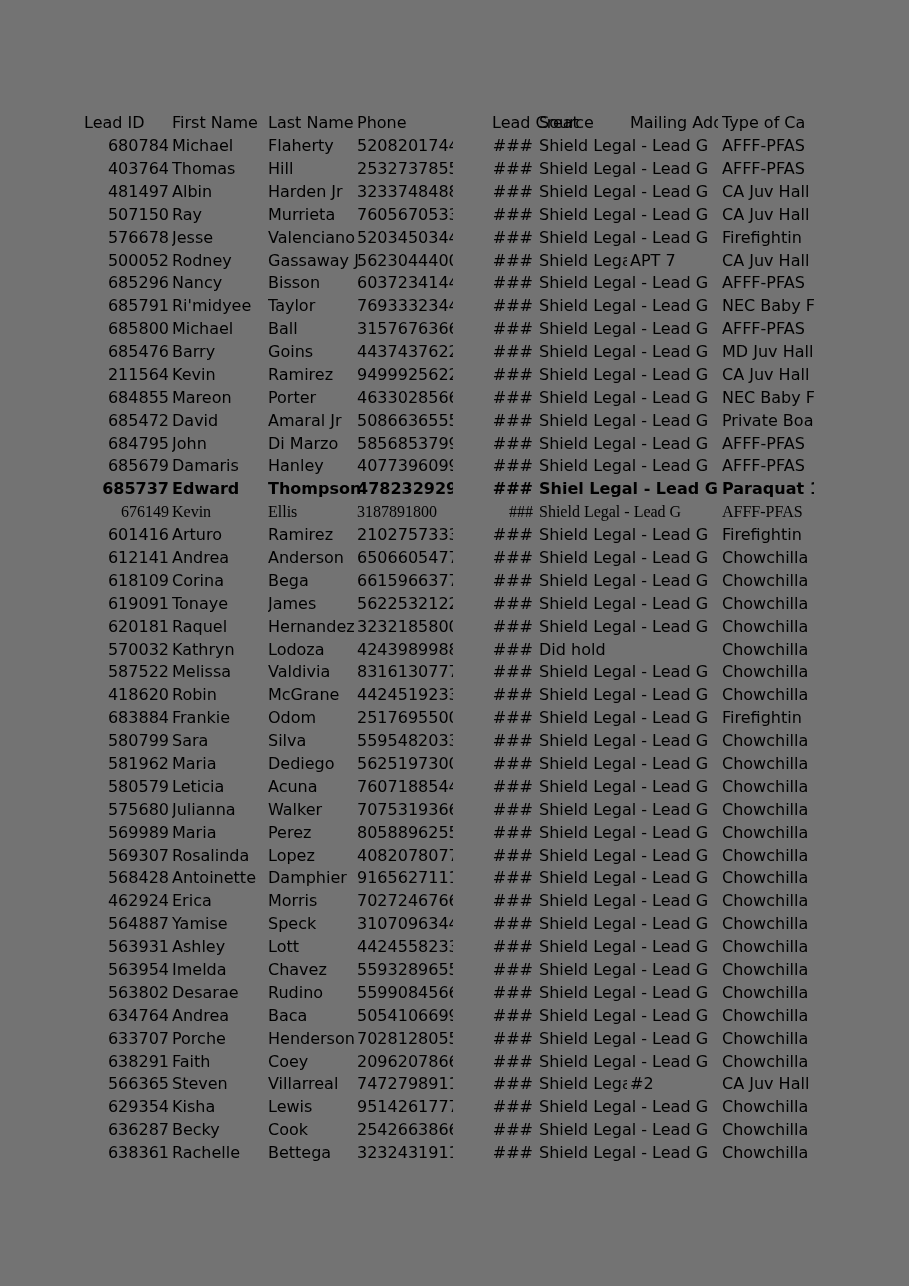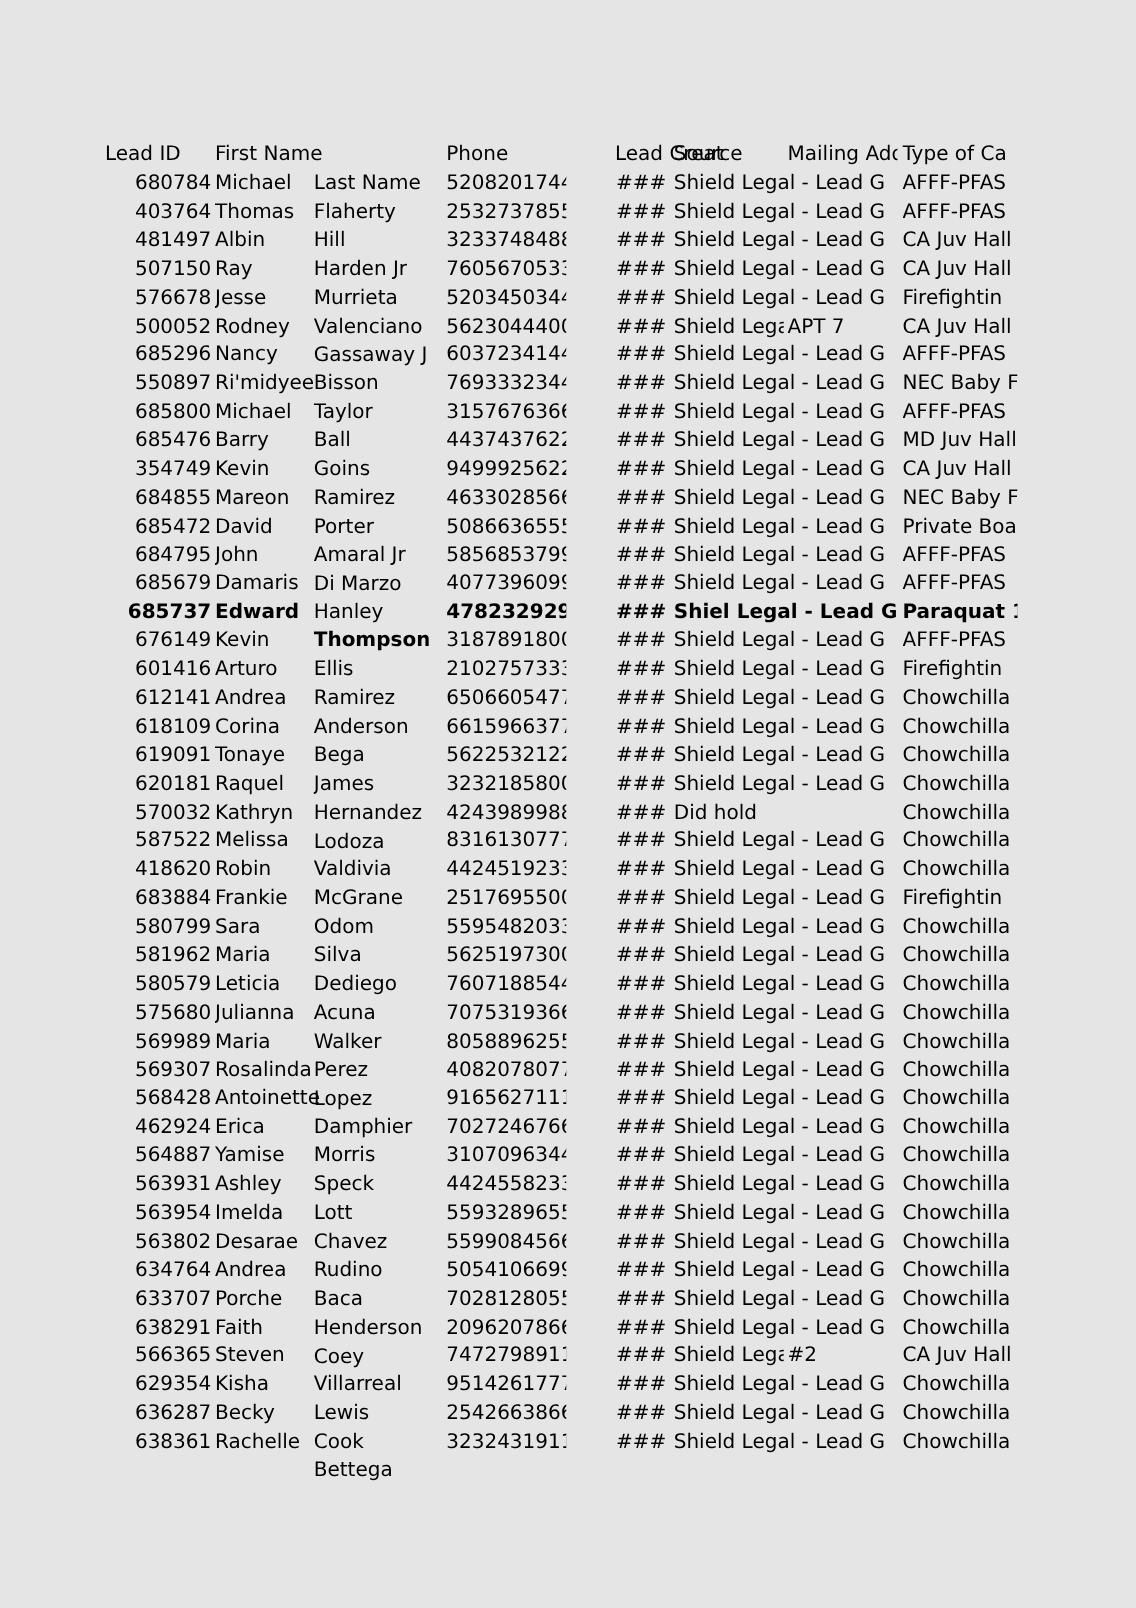--- a/index.html
+++ b/index.html
@@ -4,34 +4,34 @@
 <style>
   html,body{margin:0;padding:0;}
   body{
     width:909px;height:1286px;
     background:#ffffff;
     font-family:"DejaVu Sans","Liberation Sans",sans-serif;
     color:#000000;
     position:relative;
     overflow:hidden;
   }
-  .page{position:absolute;left:0;top:0;width:909px;height:1286px;background:#e5e5e5;}
+  .page{position:absolute;left:0;top:0;width:909px;height:1286px;background:#737373;}
   .sheet{position:absolute;left:84px;top:0;width:740px;height:1286px;}
   .row{
     position:absolute;left:0;height:23px;width:740px;
     font-size:16px;line-height:23px;white-space:nowrap;
   }
   .cell{
     position:absolute;top:0;height:23px;
     overflow:hidden;white-space:nowrap;
   }
   
   .c-id      {left:0;   width:85px; text-align:right;}
   .c-first   {left:88px; width:91px;}
-  .c-last    {left:167px;width:92px;margin-top:23px;}
+  .c-last    {left:184px;width:92px;}
   .c-phone   {left:273px;width:96px;}
   .c-created {left:364px;width:85px; text-align:right;}
   .c-source  {left:455px;width:88px;}
   .c-source.wide{width:179px;}
   .c-mailing {left:546px;width:88px;}
   .c-type    {left:638px;width:92px;}
   .header .c-id{text-align:left;}
   .header .c-created{text-align:left;width:90px;margin-left:44px;}
 </style>
 </head>
@@ -116,21 +116,21 @@
         <div class="cell c-id">685296</div>
         <div class="cell c-first">Nancy</div>
         <div class="cell c-last">Bisson</div>
         <div class="cell c-phone">6037234144</div>
         <div class="cell c-created">###</div>
         <div class="cell c-source wide">Shield Legal - Lead G</div>
         <div class="cell c-mailing"></div>
         <div class="cell c-type">AFFF-PFAS</div>
       </div>
         <div class="row" style="top: 294.288px;">
-        <div class="cell c-id">550897</div>
+        <div class="cell c-id">685791</div>
         <div class="cell c-first">Ri'midyee</div>
         <div class="cell c-last">Taylor</div>
         <div class="cell c-phone">7693332344</div>
         <div class="cell c-created">###</div>
         <div class="cell c-source wide">Shield Legal - Lead G</div>
         <div class="cell c-mailing"></div>
         <div class="cell c-type">NEC Baby F</div>
       </div>
         <div class="row" style="top: 317.174px;">
         <div class="cell c-id">685800</div>
@@ -146,21 +146,21 @@
         <div class="cell c-id">685476</div>
         <div class="cell c-first">Barry</div>
         <div class="cell c-last">Goins</div>
         <div class="cell c-phone">4437437622</div>
         <div class="cell c-created">###</div>
         <div class="cell c-source wide">Shield Legal - Lead G</div>
         <div class="cell c-mailing"></div>
         <div class="cell c-type">MD Juv Hall</div>
       </div>
         <div class="row" style="top: 362.946px;">
-        <div class="cell c-id">354749</div>
+        <div class="cell c-id">211564</div>
         <div class="cell c-first">Kevin</div>
         <div class="cell c-last">Ramirez</div>
         <div class="cell c-phone">9499925622</div>
         <div class="cell c-created">###</div>
         <div class="cell c-source wide">Shield Legal - Lead G</div>
         <div class="cell c-mailing"></div>
         <div class="cell c-type">CA Juv Hall</div>
       </div>
         <div class="row" style="top: 385.832px;">
         <div class="cell c-id">684855</div>
@@ -205,21 +205,21 @@
         <div class="row" style="top: 477.376px; font-weight: bold;">
         <div class="cell c-id">685737</div>
         <div class="cell c-first">Edward</div>
         <div class="cell c-last">Thompson</div>
         <div class="cell c-phone">4782329299</div>
         <div class="cell c-created">###</div>
         <div class="cell c-source wide">Shiel Legal - Lead Ge</div>
         <div class="cell c-mailing"></div>
         <div class="cell c-type">Paraquat 1</div>
       </div>
-        <div class="row" style="top: 500.262px;">
+        <div class="row" style="top: 500.262px; font-family: Liberation Serif, serif;">
         <div class="cell c-id">676149</div>
         <div class="cell c-first">Kevin</div>
         <div class="cell c-last">Ellis</div>
         <div class="cell c-phone">3187891800</div>
         <div class="cell c-created">###</div>
         <div class="cell c-source wide">Shield Legal - Lead G</div>
         <div class="cell c-mailing"></div>
         <div class="cell c-type">AFFF-PFAS</div>
       </div>
         <div class="row" style="top: 523.148px;">

